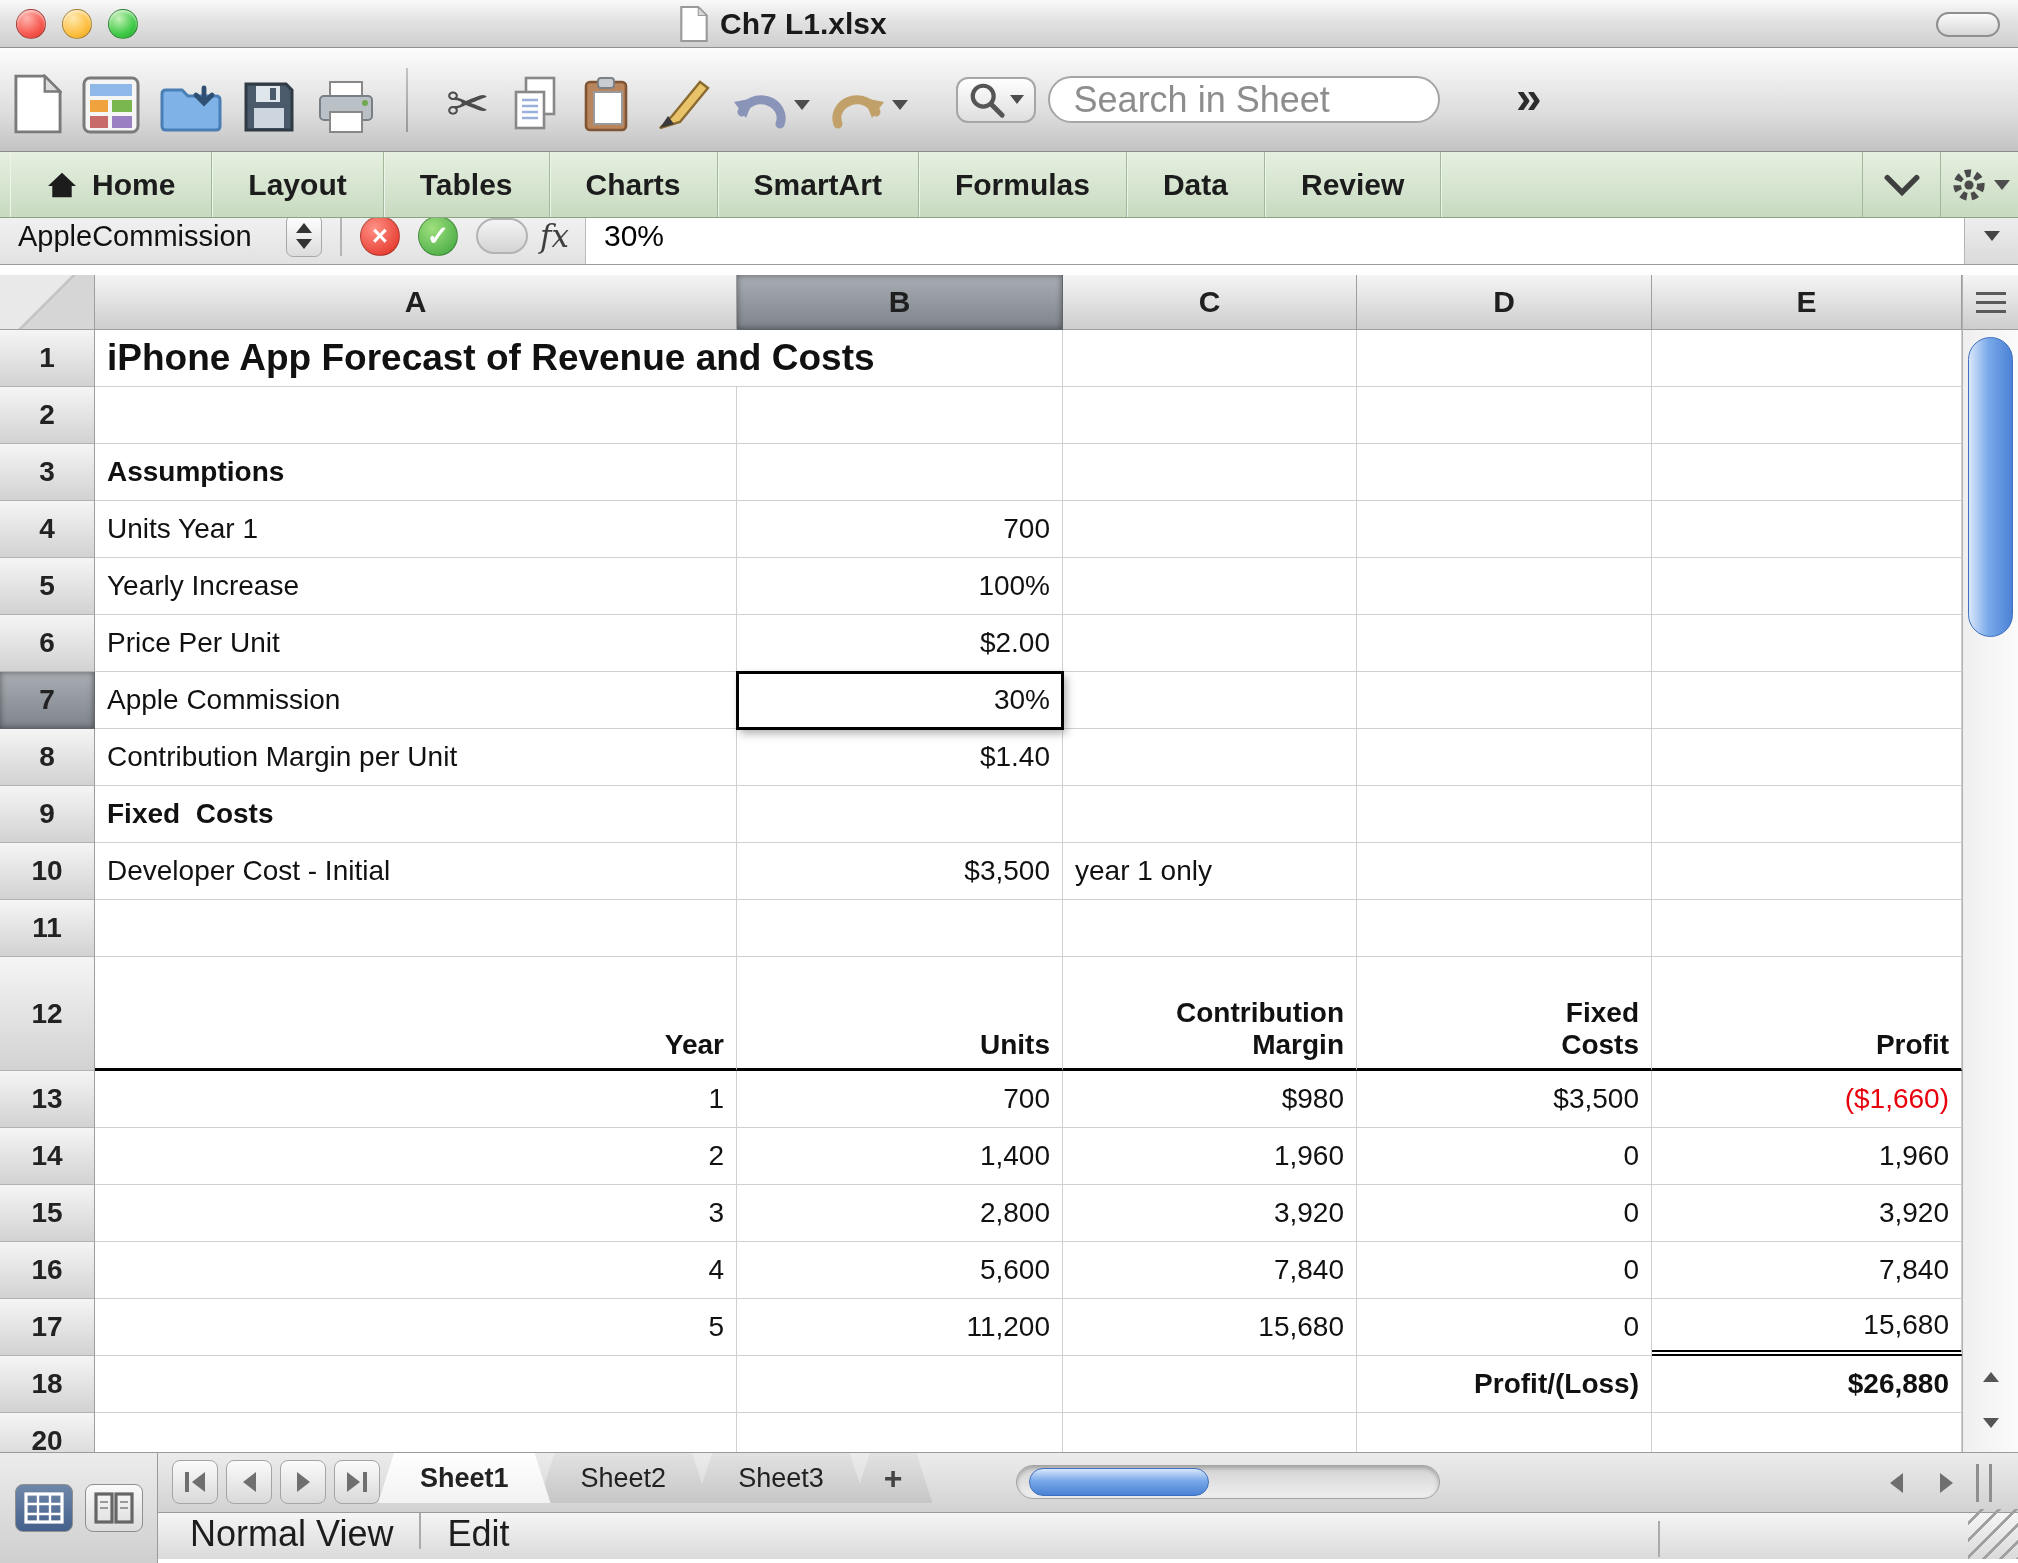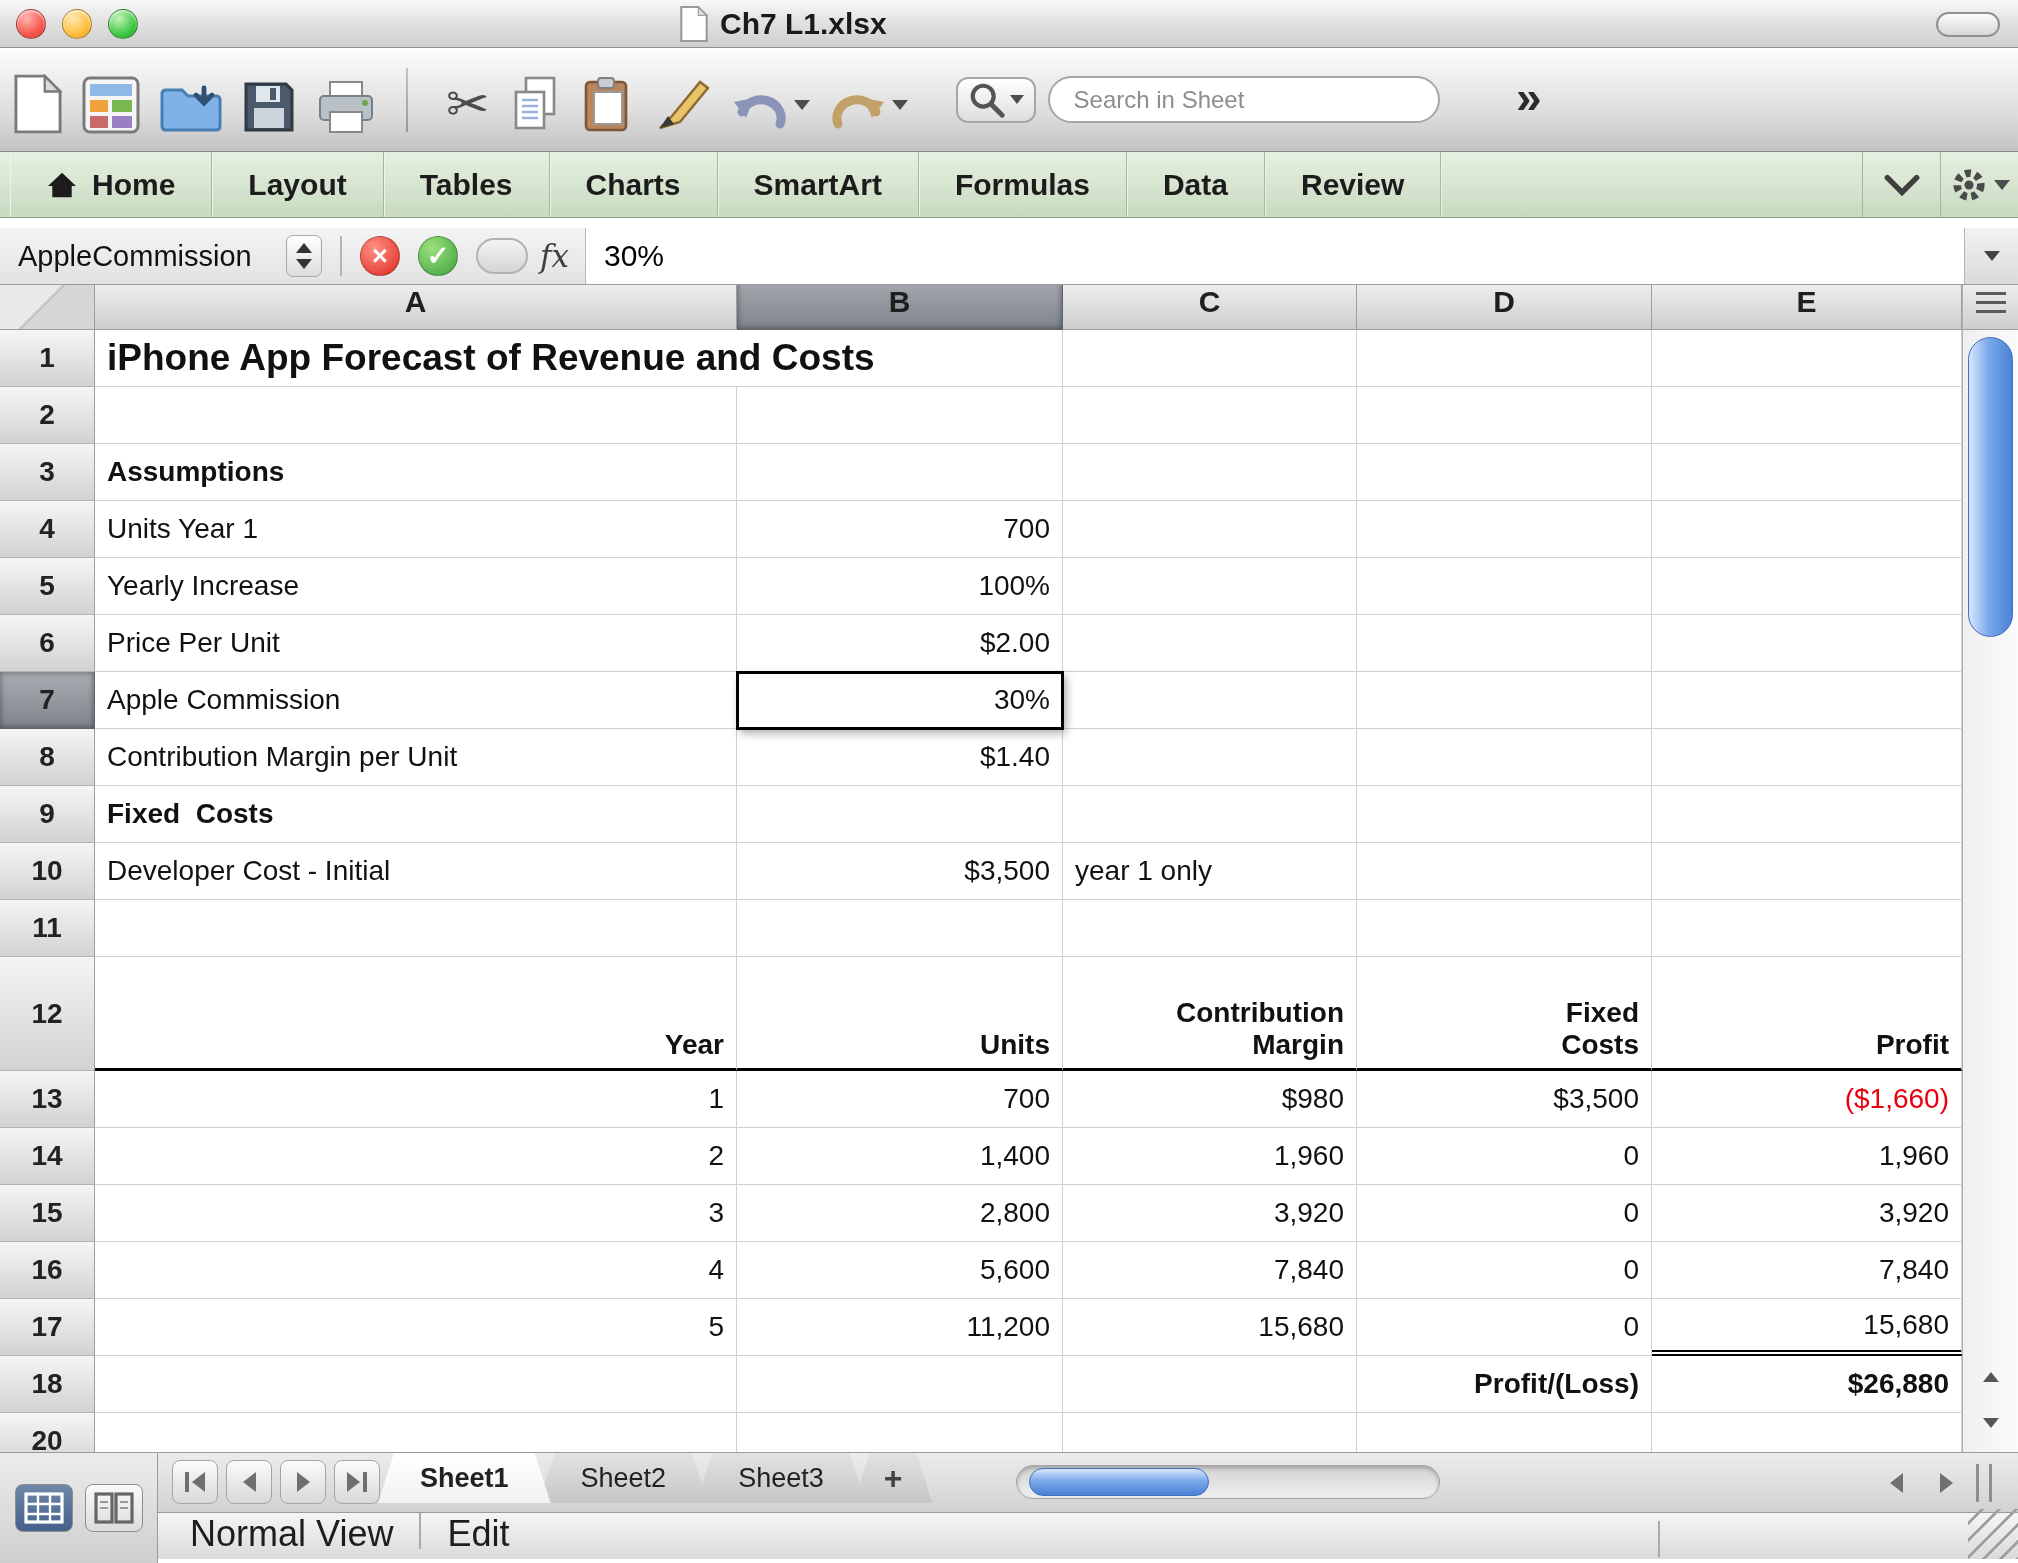--- a/index.html
+++ b/index.html
@@ -20,33 +20,33 @@
   
   .toolbar{top:48px;height:104px;background:linear-gradient(#fdfdfd,#dcdcdc 65%,#c3c3c3);border-bottom:1px solid #8a8a8a;display:flex;align-items:center;z-index:19}
   .tbtn{display:flex;align-items:flex-end;justify-content:center;margin-left:20px;height:76px;padding-bottom:4px}
   .tbtn.first{margin-left:14px}
   .tsep{width:2px;height:64px;background:linear-gradient(#c4c4c4,#989898);margin:0 18px 0 30px}
   .caret{width:0;height:0;border-left:8px solid transparent;border-right:8px solid transparent;border-top:10px solid #4d4d4d;margin:0 0 24px 6px}
   .glyph-cut{font-size:52px;color:#4c4c4c;line-height:60px}
   .searchwrap{display:flex;align-items:center;margin-left:48px}
   .searchbtn{width:80px;height:46px;border:2px solid #a6a6a6;border-radius:12px;background:linear-gradient(#ffffff,#dedede);display:flex;align-items:center;justify-content:center}
   .searchbtn .caret{margin:0 0 0 4px;border-left-width:7px;border-right-width:7px;border-top-width:9px}
-  .searchfield{width:392px;height:47px;border:2px solid #a6a6a6;border-radius:24px;background:#fff;padding-left:24px;margin-left:12px;font-size:24px;color:#111;font-family:"Liberation Sans",sans-serif}
+  .searchfield{width:392px;height:47px;border:2px solid #a6a6a6;border-radius:24px;background:#fff;padding-left:24px;margin-left:12px;font-size:36px;color:#111;font-family:"Liberation Sans",sans-serif}
   .searchfield::placeholder{color:#8d8d8d}
   .overflowchev{position:absolute;left:1516px;top:22px;font-size:46px;color:#2c2c2c;font-weight:bold}
 
   
   .ribbon{top:152px;height:66px;background:linear-gradient(#e6f0e1,#c8dac0);border-bottom:1px solid #8ba283;display:flex;align-items:stretch;z-index:18}
   .rtab{display:flex;align-items:center;gap:14px;padding:0 36px;font-size:30px;font-weight:bold;color:#1c1c1c;border-right:1px solid #a3b79a;box-shadow:inset 1px 0 0 #edf4e9}
   .rtab.first{margin-left:10px}
   .rspacer{flex:1;border-left:1px solid #edf4e9}
   .rctl{width:78px;display:flex;align-items:center;justify-content:center;border-left:1px solid #a3b79a;gap:5px}
 
   
-  .fbar{top:228px;height:57px;background:linear-gradient(#f4f4f4,#e2e2e2);border-bottom:1px solid #9c9c9c;display:flex;align-items:center;z-index:17}
+  .fbar{top:208px;height:57px;background:linear-gradient(#f4f4f4,#e2e2e2);border-bottom:1px solid #9c9c9c;display:flex;align-items:center;z-index:17}
   .namebox{width:286px;padding-left:18px;font-size:29px;color:#111;white-space:nowrap;overflow:hidden}
   .stepbox{width:36px;height:42px;display:flex;flex-direction:column;align-items:center;justify-content:center;gap:6px;border:1px solid #a8a8a8;border-radius:7px;background:linear-gradient(#ffffff,#dcdcdc)}
   .tu{width:0;height:0;border-left:8px solid transparent;border-right:8px solid transparent;border-bottom:10px solid #333}
   .td{width:0;height:0;border-left:8px solid transparent;border-right:8px solid transparent;border-top:10px solid #333}
   .fdiv{width:2px;height:40px;background:#b5b5b5;margin:0 18px}
   .cbtn{width:40px;height:40px;border-radius:50%;display:flex;align-items:center;justify-content:center;color:#fff;font-size:27px;font-weight:bold;margin-right:18px;border:1px solid rgba(0,0,0,.25)}
   .cancel{background:radial-gradient(circle at 35% 30%,#ff9186,#e0281c)}
   .accept{background:radial-gradient(circle at 35% 30%,#9fe07e,#3ba33b)}
   .graybtn{width:52px;height:36px;border-radius:18px;border:2px solid #b3b3b3;background:linear-gradient(#f4f4f4,#d4d4d4);margin-right:12px}
   .fx{font-family:"DejaVu Serif",serif;font-style:italic;font-size:31px;color:#3f3f3f;margin-right:16px}

